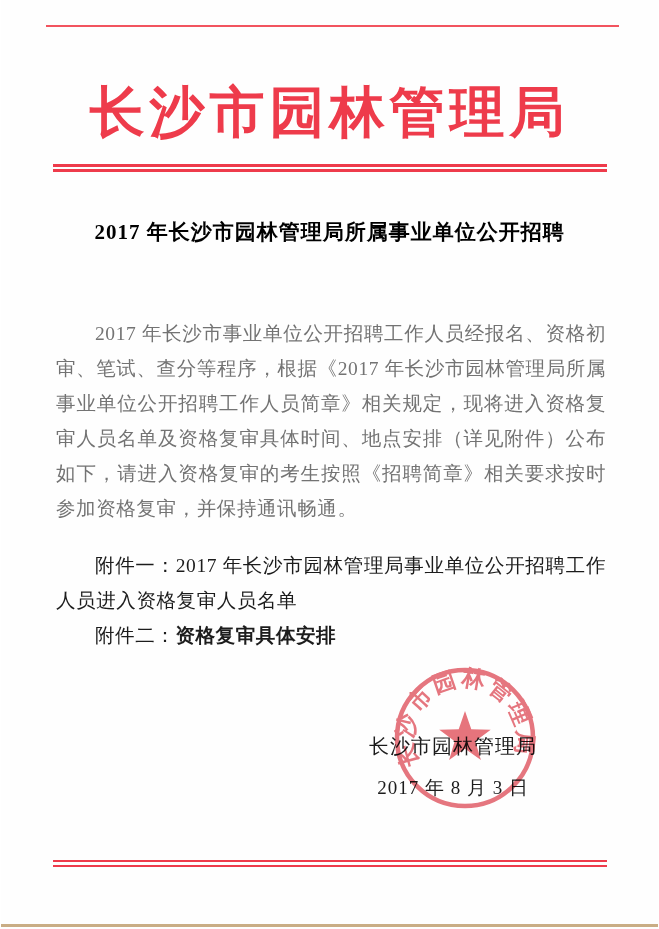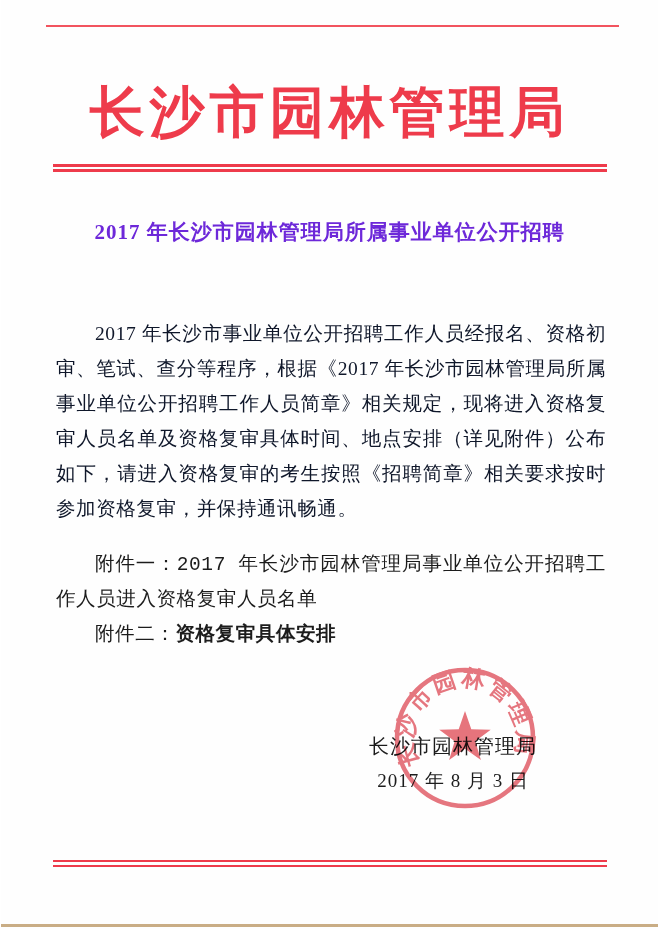--- a/index.html
+++ b/index.html
@@ -32,47 +32,46 @@
     border-bottom:3px solid #ee3b4b;
     box-sizing:border-box;
   }
   .double-rule.head { top:164px; }
   .double-rule.foot { top:860px; height:7px; border-top-width:2px; border-bottom-width:2px; }
   .doc-title {
     position:absolute; top:212px; left:0;
     width:100%; text-align:center;
     font-size:21px; font-weight:700;
     line-height:40px; letter-spacing:1px;
-    color:#6d28d9;
+    color:#000000;
   }
   .body-text {
     position:absolute; top:316px; left:55px;
     width:550px;
     font-size:19.5px; line-height:35px;
     letter-spacing:0.6px;
     text-align:justify;
-    color:#0f172a;
+    color:#737373;
   }
   .body-text p { margin:0; text-indent:2em; }
   .attachments {
     position:absolute; top:548px; left:55px;
     width:550px;
     font-size:19.5px; line-height:35px;
     letter-spacing:0.6px;
     text-align:justify;
-    font-family:Liberation Mono, monospace;
   }
   .attachments p { margin:0; text-indent:2em; }
   .attachments .att-bold { font-weight:700;margin-top:42px; }
   .signature {
     position:absolute; top:733px; left:340px;
     width:224px; text-align:center;
   }
   .signature .org { font-size:20px; letter-spacing:1px; white-space:nowrap; }
-  .signature .date { margin-top:8px; font-size:19px; letter-spacing:1px; white-space:nowrap; }
+  .signature .date { margin-top:15px; font-size:19px; letter-spacing:1px; white-space:nowrap; }
   .seal {
     position:absolute; top:656px; left:382px;
     width:164px; height:164px;
     opacity:0.82;
     mix-blend-mode:multiply;
     pointer-events:none;
   }
   .seal .ring { fill:none; stroke:#e15863; stroke-width:4.5; }
   .seal .arc-text {
     fill:#e15863;

